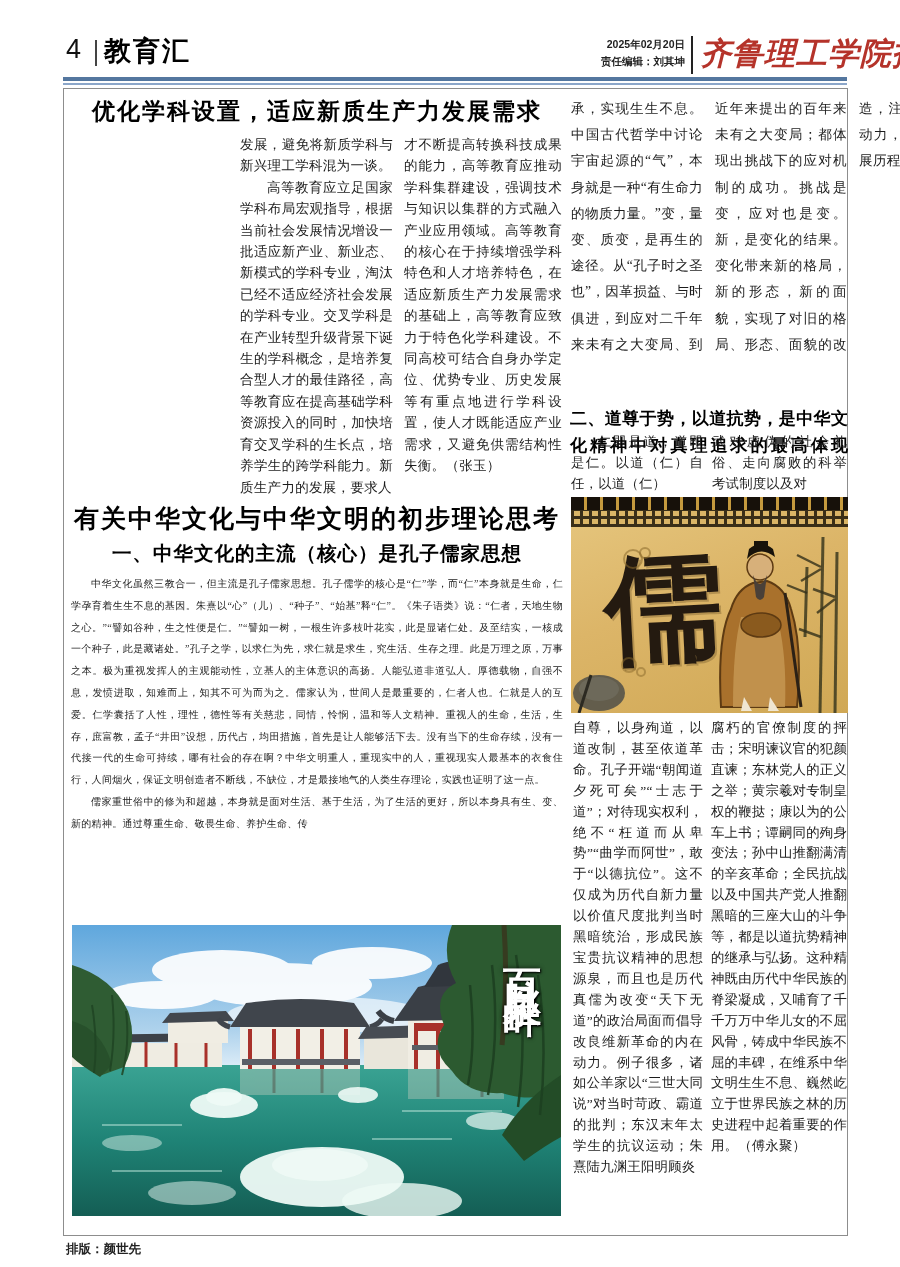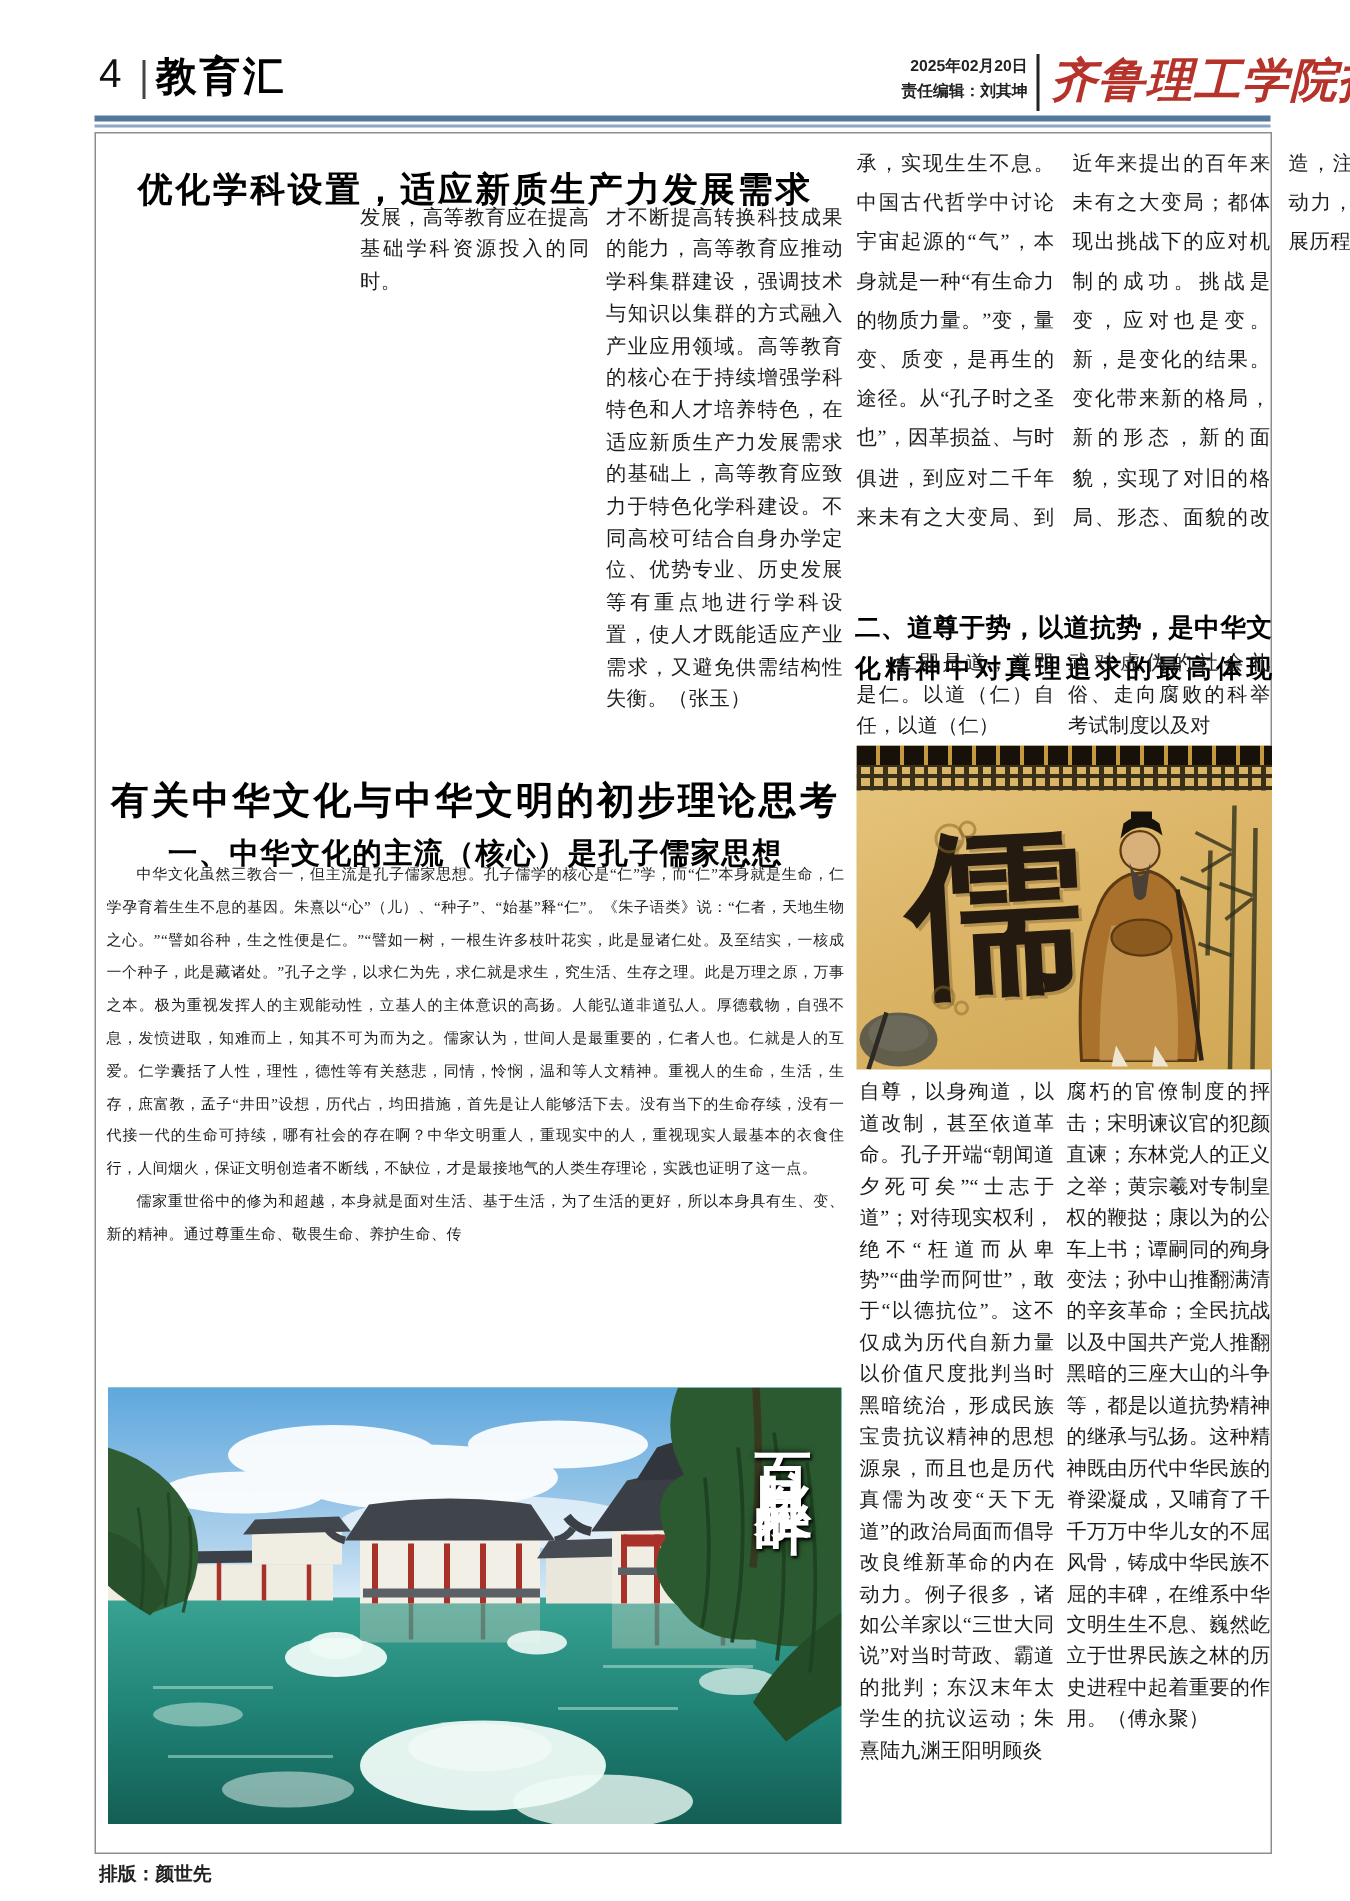--- a/index.html
+++ b/index.html
@@ -11,21 +11,21 @@
   .secttitle{font-family:"Liberation Sans",sans-serif;font-size:27px;font-weight:bold;color:#000;letter-spacing:2px;}
   .vbar{background:#444;}
   .dateblock{font-family:"Liberation Sans",sans-serif;font-size:10.5px;line-height:17px;font-weight:bold;
              color:#222;text-align:right;}
   .masthead{font-family:"DejaVu Serif",serif;font-size:31px;font-weight:bold;color:#b5332a;
             letter-spacing:1px;font-style:italic;white-space:nowrap;}
   .rule1{border-top:4px solid #54779f;}
   .rule2{border-top:2px solid #8ba6c9;}
   .contentbox{border:1px solid #8d8d8d;background:#fff;}
   
-  .headline{font-family:"Liberation Sans",sans-serif;font-weight:bold;text-align:center;color:#000;margin-top:15px;}
+  .headline{font-family:"Liberation Sans",sans-serif;font-weight:bold;text-align:center;color:#000;}
   .coltext{font-size:13.5px;line-height:21.4px;text-align:justify;letter-spacing:0.3px;color:#1c1c1c;}
   .coltext p{margin:0;}
   .indent{text-indent:2em;}
   .contcols{font-size:13.6px;line-height:26.2px;text-align:justify;letter-spacing:0.3px;
             column-count:2;column-gap:12px;color:#1c1c1c;}
   .h2wrap{font-family:"Liberation Sans",sans-serif;font-weight:bold;font-size:17px;line-height:27px;
           text-align:justify;text-align-last:justify;color:#000;margin-top:31px;}
   .narrowcol{font-size:13.4px;line-height:20.9px;text-align:justify;letter-spacing:0.2px;color:#1c1c1c;}
   .narrowcol p{margin:0;}
   .mainbody{font-size:10px;line-height:21.8px;text-align:justify;letter-spacing:0.3px;color:#1c1c1c;}
@@ -65,21 +65,22 @@
   <div class="abs masthead" style="left:700px;top:33px;">齐鲁理工学院报</div>
 
   <div class="abs rule1" style="left:63px;top:77px;width:784px;height:0;"></div>
   <div class="abs rule2" style="left:63px;top:83px;width:784px;height:0;"></div>
 
   <div class="abs contentbox" style="left:63px;top:88px;width:783px;height:1146px;"></div>
 
   <div class="abs headline" style="left:70px;top:96px;width:494px;font-size:23px;letter-spacing:2px;">优化学科设置，适应新质生产力发展需求</div>
 
   <div class="abs coltext" style="left:240px;top:134px;width:153px;height:366px;">
-    <p>发展，高等教育应在提高基础学科资源投入的同时。</p>
+    <p>发展，避免将新质学科与新兴理工学科混为一谈。</p>
+    <p class="indent">高等教育应立足国家学科布局宏观指导，根据当前社会发展情况增设一批适应新产业、新业态、新模式的学科专业，淘汰已经不适应经济社会发展的学科专业。交叉学科是在产业转型升级背景下诞生的学科概念，是培养复合型人才的最佳路径，高等教育应在提高基础学科资源投入的同时，加快培育交叉学科的生长点，培养学生的跨学科能力。新质生产力的发展，要求人</p>
   </div>
   <div class="abs coltext" style="left:404px;top:134px;width:158px;height:366px;">
     <p>才不断提高转换科技成果的能力，高等教育应推动学科集群建设，强调技术与知识以集群的方式融入产业应用领域。高等教育的核心在于持续增强学科特色和人才培养特色，在适应新质生产力发展需求的基础上，高等教育应致力于特色化学科建设。不同高校可结合自身办学定位、优势专业、历史发展等有重点地进行学科设置，使人才既能适应产业需求，又避免供需结构性失衡。（张玉）</p>
   </div>
 
   <div class="abs contcols" style="left:571px;top:96px;width:276px;height:288px;">承，实现生生不息。中国古代哲学中讨论宇宙起源的“气”，本身就是一种“有生命力的物质力量。”变，量变、质变，是再生的途径。从“孔子时之圣也”，因革损益、与时俱进，到应对二千年来未有之大变局、到近年来提出的百年来未有之大变局；都体现出挑战下的应对机制的成功。挑战是变，应对也是变。新，是变化的结果。变化带来新的格局，新的形态，新的面貌，实现了对旧的格局、形态、面貌的改造，注入了新的发展动力，开启了新的发展历程。</div>
 
   <div class="abs h2wrap" style="left:570px;top:374px;width:278px;">二、道尊于势，以道抗势，是中华文化精神中对真理追求的最高体现</div>
 
   <div class="abs narrowcol" style="left:571px;top:432px;width:132px;">

